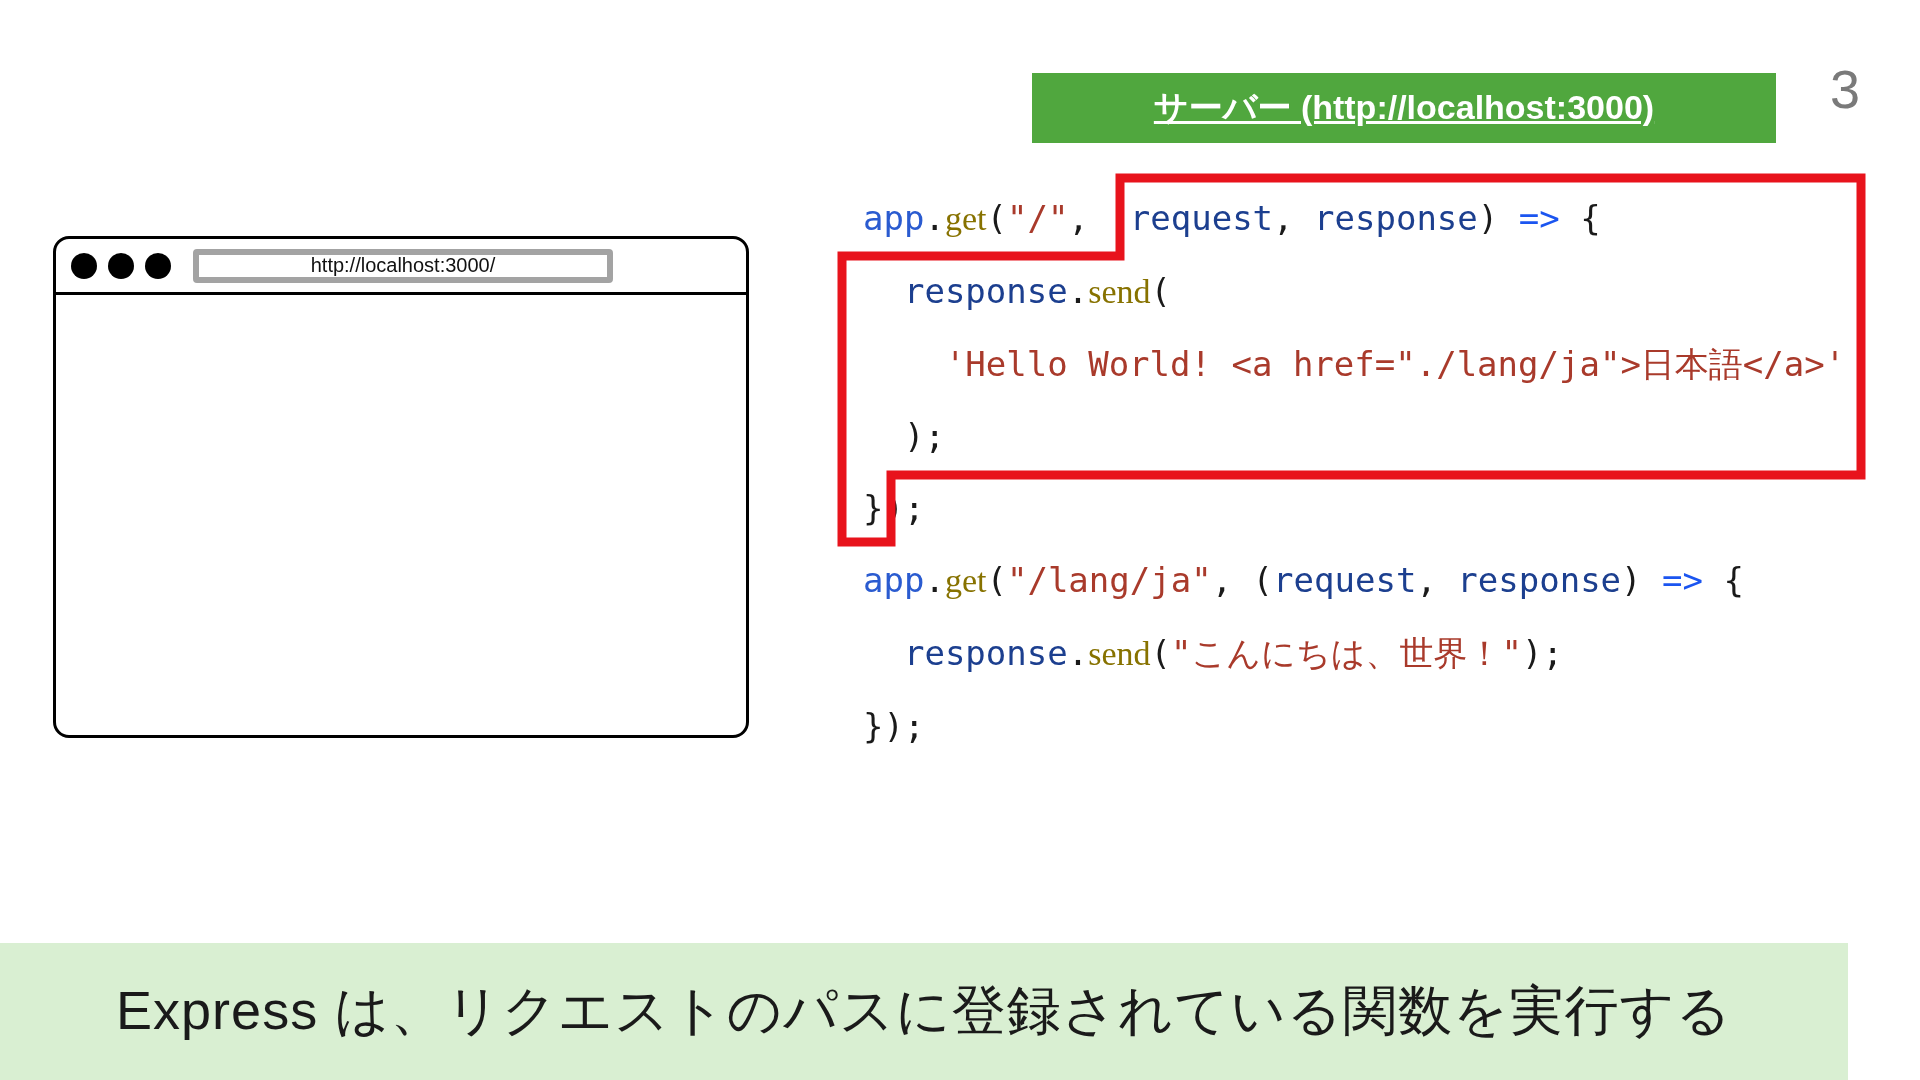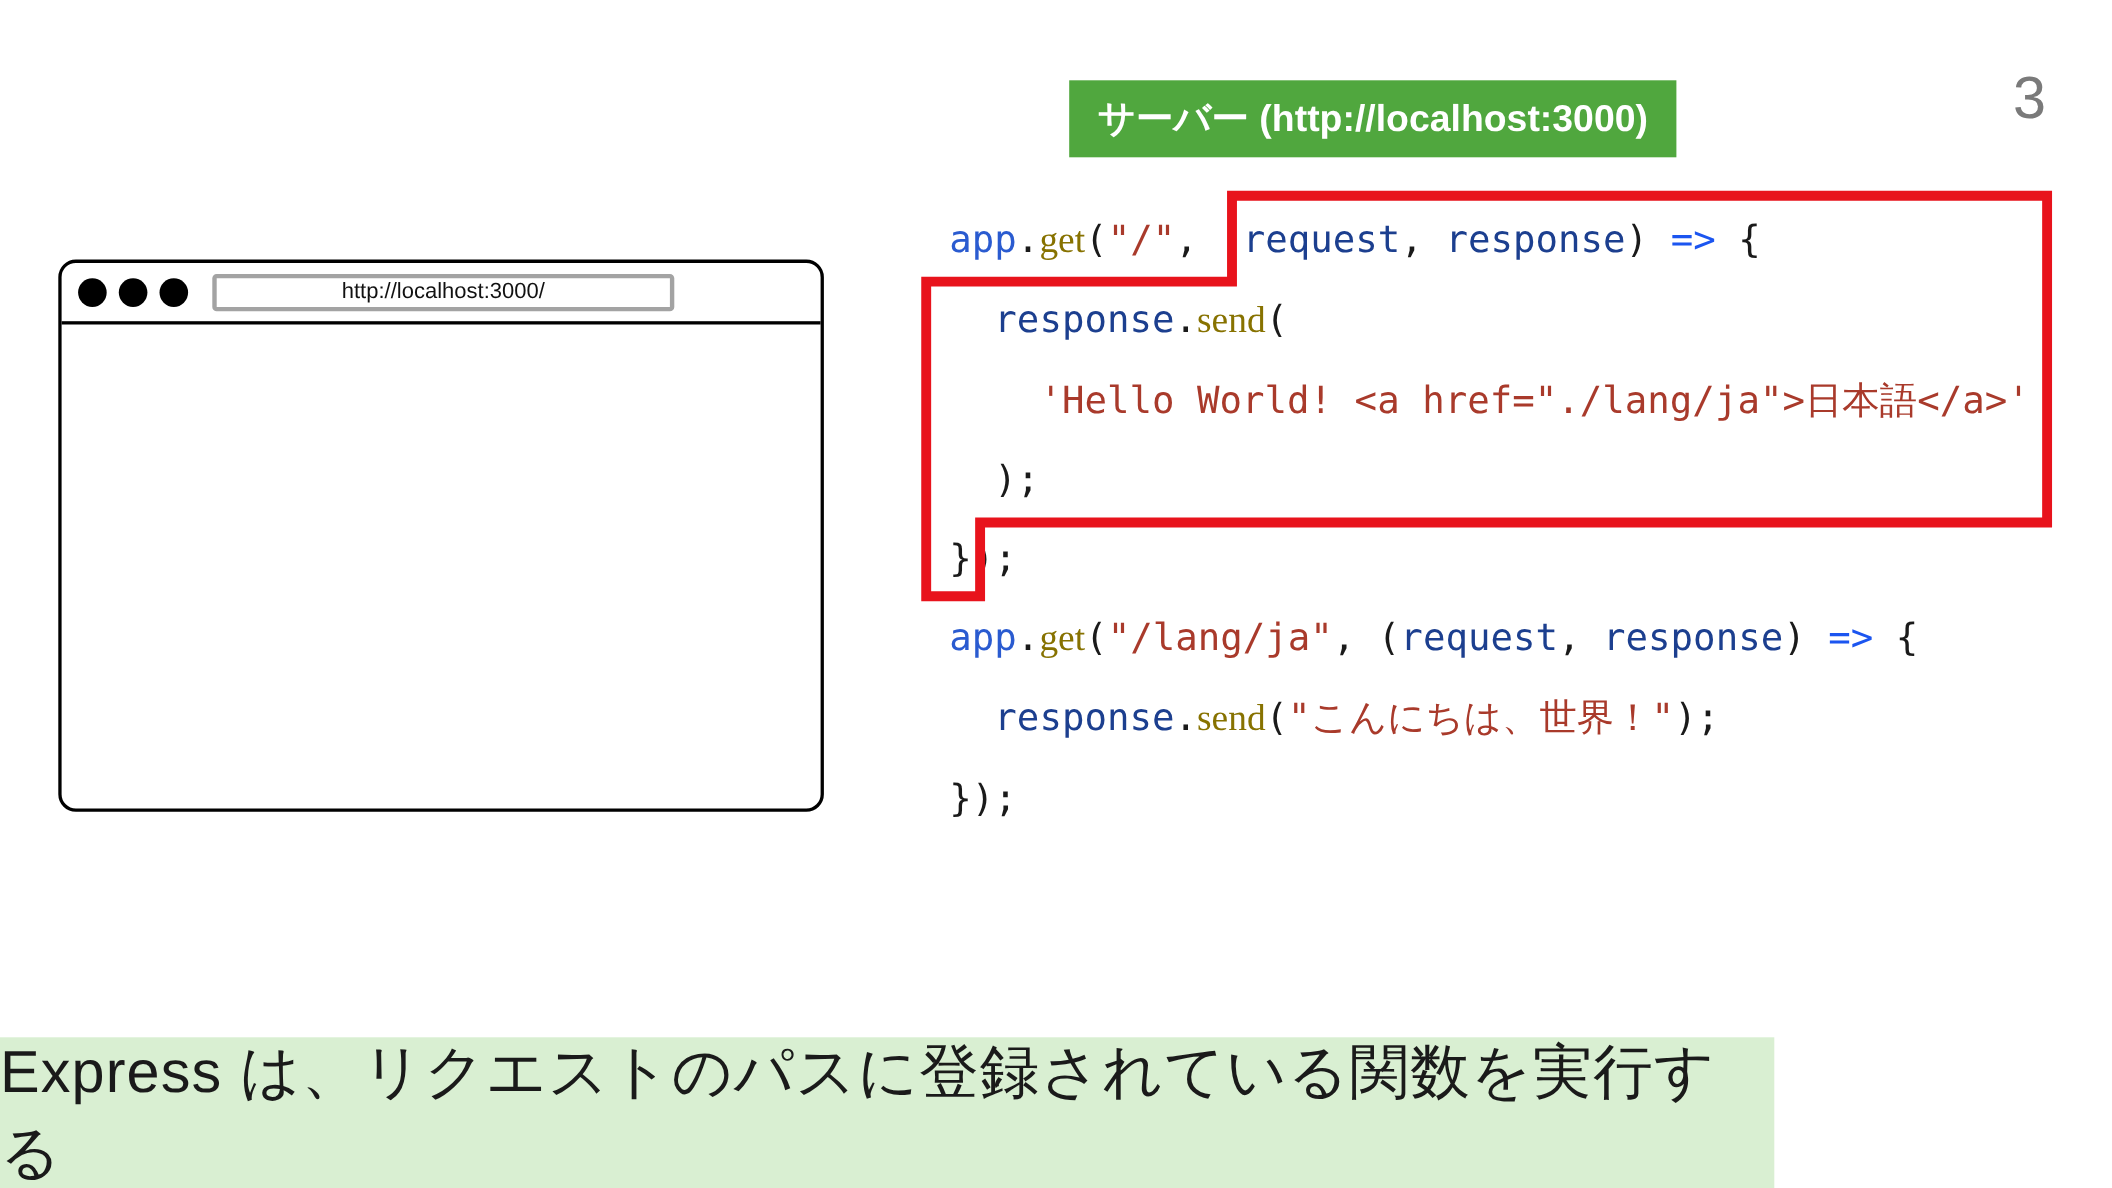--- a/index.html
+++ b/index.html
@@ -6,35 +6,35 @@
   html, body { width:1920px; height:1080px; background:#ffffff; }
   body { font-family:"Liberation Sans","DejaVu Sans",sans-serif; }
 
   .slide { position:relative; width:1920px; height:1080px; background:#ffffff; overflow:hidden; }
 
   .badge {
     position:absolute; display:flex; align-items:center; justify-content:center;
     background:var(--badge-green,#50a73e); color:#ffffff; font-weight:bold; font-size:34px;
   }
   .badge-browser { left:267px; top:73px; width:262px; height:70px; }
-  .badge-server  { left:972px; top:73px; width:552px; height:70px; }
+  .badge-server  { left:1032px; top:73px; width:744px; height:70px;text-decoration:underline; }
 
   .page-number { position:absolute; right:60px; top:58px; font-size:54px; color:#7a7a7a; }
 
   .browser-window {
     position:absolute; left:53px; top:236px; width:696px; height:502px;
     border:3px solid #000; border-radius:16px; background:#fff;
   }
   .browser-titlebar {
     height:56px; border-bottom:3px solid #000;
     display:flex; align-items:center; padding-left:15px;
   }
   .dot { width:26px; height:26px; border-radius:50%; background:#000; margin-right:11px; flex:0 0 auto; }
   .url-bar {
-    margin-left:11px; width:420px; height:34px; border:4px solid #a3a3a3; border-radius:4px;
+    margin-left:11px; width:420px; height:34px; border:6px solid #a3a3a3; border-radius:4px;
     font-size:20px; color:#111; display:flex; align-items:center; justify-content:center;
     background:#fff;
   }
   .browser-content { height:440px; }
 
   .code-block {
     position:absolute; left:863px; top:182px;
     font-family:"DejaVu Sans Mono","Liberation Mono",monospace;
     font-size:34px; line-height:72px; color:var(--code-plain,#1a1a1a); white-space:pre;
   }
@@ -43,21 +43,21 @@
   .tok-var    { color:var(--code-blue,#2a5bd0);margin-top:42px; }
   .tok-param  { color:var(--code-navy,#1c3f8f); }
   .tok-method { color:var(--code-olive,#877200);font-family:Liberation Serif, serif; }
   .tok-string { color:var(--code-red,#a93a2b); }
   .tok-arrow  { color:var(--code-arrow,#1b55f0); }
 
   .highlight-overlay { position:absolute; left:0; top:0; width:1920px; height:1080px; pointer-events:none; }
   .highlight-overlay polygon { fill:none; stroke:var(--highlight-red,#e8131c); stroke-width:9; stroke-linejoin:miter; }
 
   .caption-banner {
-    position:absolute; left:0; top:943px; width:1613px; height:137px;
+    position:absolute; left:0; top:943px; width:1848px; height:137px;
     background:var(--banner-green,#d9efd2);
     display:flex; align-items:center; justify-content:center;
   }
   .caption-text { font-size:54px; font-weight:500; color:#1a1a1a; letter-spacing:1px; }
 </style>
 </head>
 <body>
 
 <div class="slide">
 

